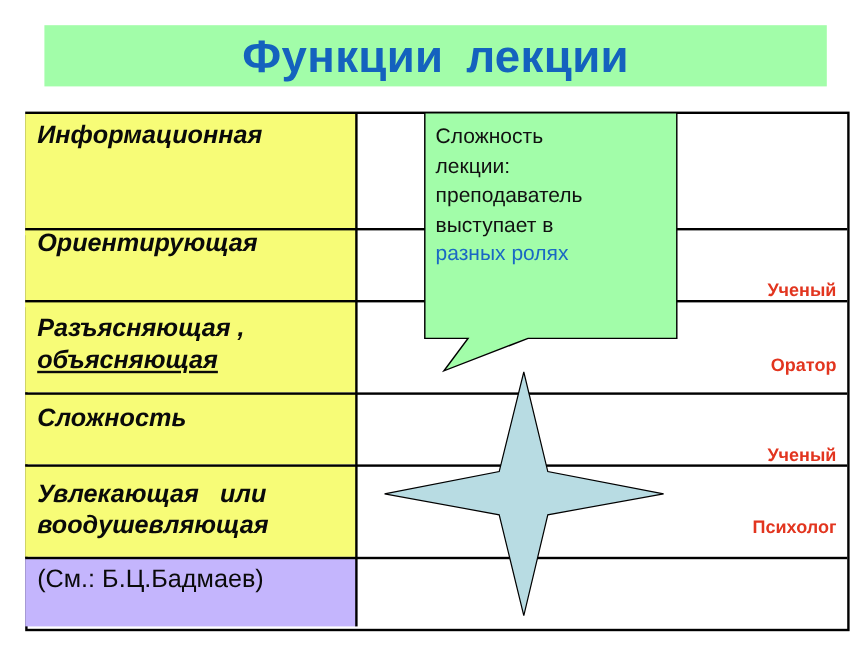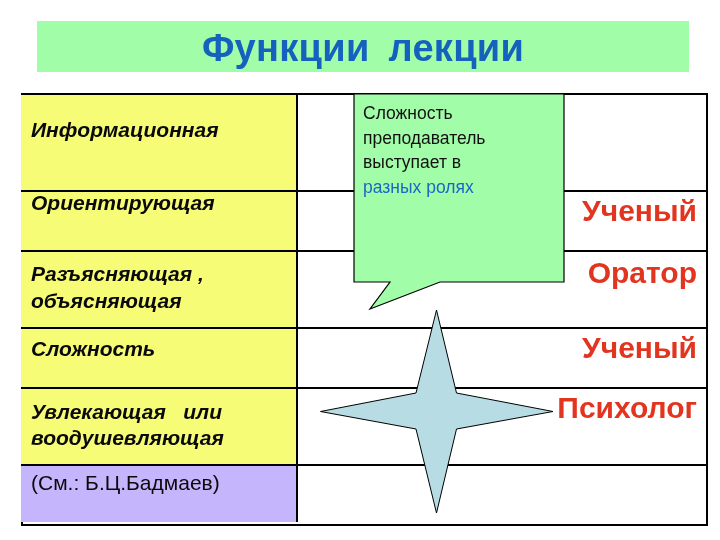--- a/index.html
+++ b/index.html
@@ -7,43 +7,43 @@
   .abs { position:absolute; }
   .title-band { left:37px; top:21px; width:652px; height:51px; background:#a2fda9; display:flex; align-items:center; justify-content:center; }
   .title-text { font-weight:bold; font-size:38px; color:#1462be; letter-spacing:0.3px; word-spacing:8px; line-height:1; margin-top:2px; }
   .table { left:21px; top:93px; width:683px; height:429px; border:2px solid #000; }
   .cell-left { position:absolute; left:21px; width:276px; background:#f7fc77; box-sizing:border-box; padding:0 10px; }
   .cell-left .txt { font-weight:bold; font-style:italic; font-size:21px; color:#0a0a0a; line-height:24px; }
   .cell-left.white { background:#c4b5fd; }
   .cell-left.white .txt { font-weight:normal; font-style:normal; font-size:21px; }
   .hline { position:absolute; height:1.5px; background:#000; }
   .vline { position:absolute; width:1.5px; background:#000; }
-  .role { position:absolute; right:23px; font-weight:bold; font-size:30px; color:#e2351f; line-height:24px; text-align:right; }
+  .role { position:absolute; right:23px; font-weight:bold; font-size:15px; color:#e2351f; line-height:24px; text-align:right;margin-top:32px; }
   .bubble-text { left:363px; top:101px; width:200px; font-weight:normal; font-size:17.5px; line-height:24.6px; color:#111; }
   .bubble-text .blue { color:#1a68c4; }
   svg.overlay { position:absolute; left:0; top:0; }
 </style>
 </head>
 <body>
 
 <div class="abs title-band">
   <span class="title-text">Функции  лекции</span>
 </div>
 
 <div class="abs table"></div>
 
-<div class="cell-left" style="top:95px;height:101px;padding-top:23px;">
+<div class="cell-left" style="top:95px;height:101px;padding-top:6px;">
   <div class="txt">Информационная</div>
 </div>
 <div class="cell-left" style="top:191px;height:65px;padding-top:0;">
   <div class="txt">Ориентирующая</div>
 </div>
 <div class="cell-left" style="top:251px;height:76px;padding-top:7px;">
   <div class="txt" style="line-height:31px;">Разъясняющая ,</div>
-  <div class="txt" style="line-height:24px;">объясняющая</div>
+  <div class="txt" style="line-height:24px;text-decoration:underline;">объясняющая</div>
 </div>
 <div class="cell-left" style="top:328px;height:59px;padding-top:9px;">
   <div class="txt">Сложность</div>
 </div>
 <div class="cell-left" style="top:388px;height:76px;padding-top:9px;">
   <div class="txt" style="line-height:29px;white-space:pre;">Увлекающая   или</div>
   <div class="txt" style="line-height:24px;">воодушевляющая</div>
 </div>
 <div class="cell-left white" style="top:465px;height:57px;padding-top:6px;">
   <div class="txt">(См.: Б.Ц.Бадмаев)</div>
@@ -60,20 +60,21 @@
   <g>
     <path d="M354 94 L564 94 L564 282 L440 282 L370 309 L390 282 L354 282 Z" fill="#a2fda9" stroke="#000" stroke-width="1.2"></path>
   </g>
   <g>
     <path d="M436.5 310 L456.5 393 L553 411.5 L456.5 429 L436.5 513 L416 429 L320.5 411.5 L416 393 Z" fill="#b8dce3" stroke="#000" stroke-width="1"></path>
   </g>
 </svg>
 
 <div class="abs bubble-text">
   <div>Сложность</div>
+  <div>лекции:</div>
   <div>преподаватель</div>
   <div>выступает в</div>
   <div class="blue">разных ролях</div>
 </div>
 
 <div class="role" style="top:199px;">Ученый</div>
 <div class="role" style="top:261px;">Оратор</div>
 <div class="role" style="top:336px;">Ученый</div>
 <div class="role" style="top:396px;">Психолог</div>
 

